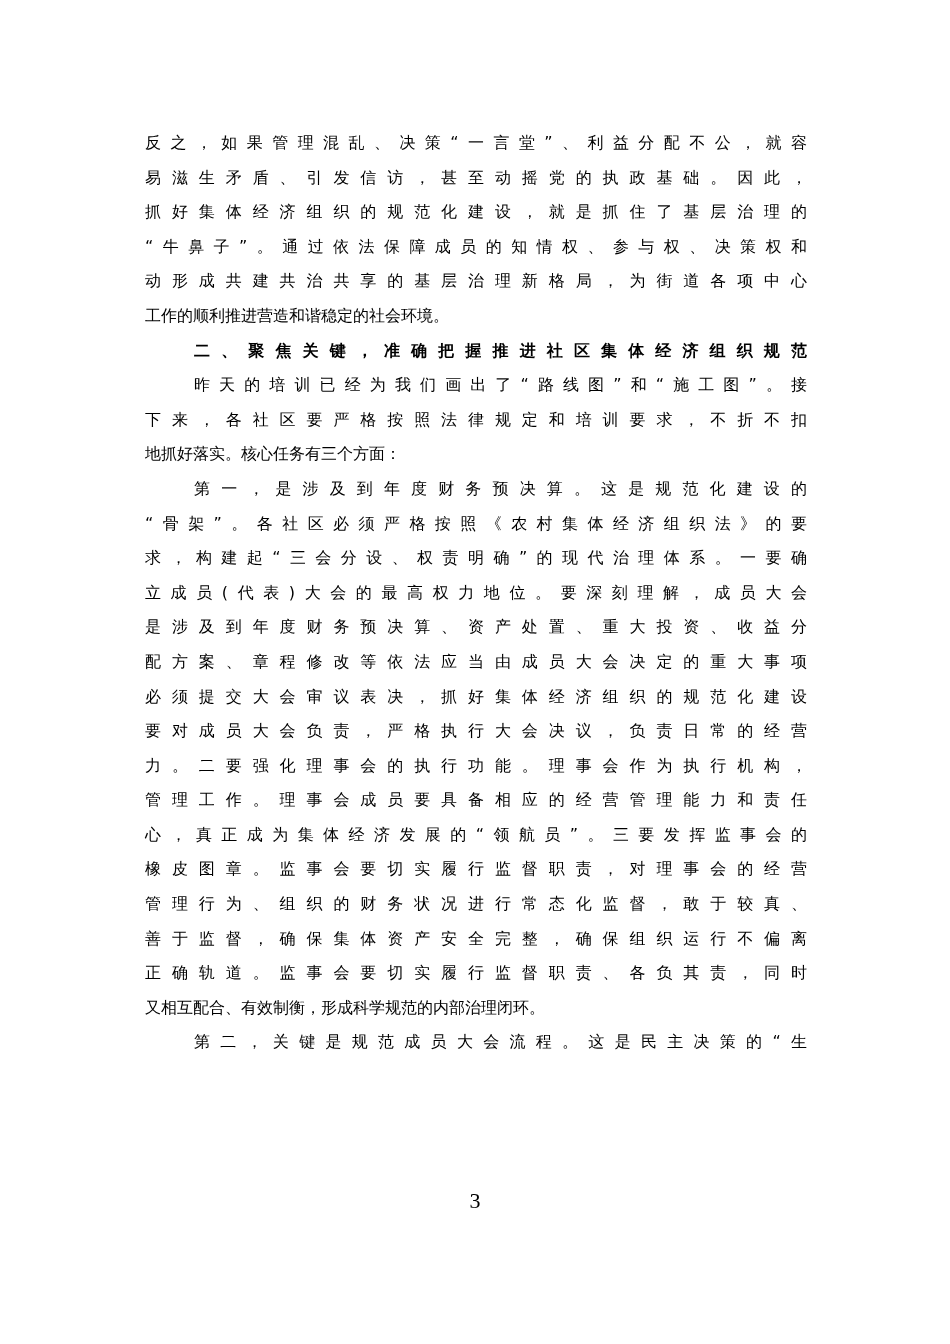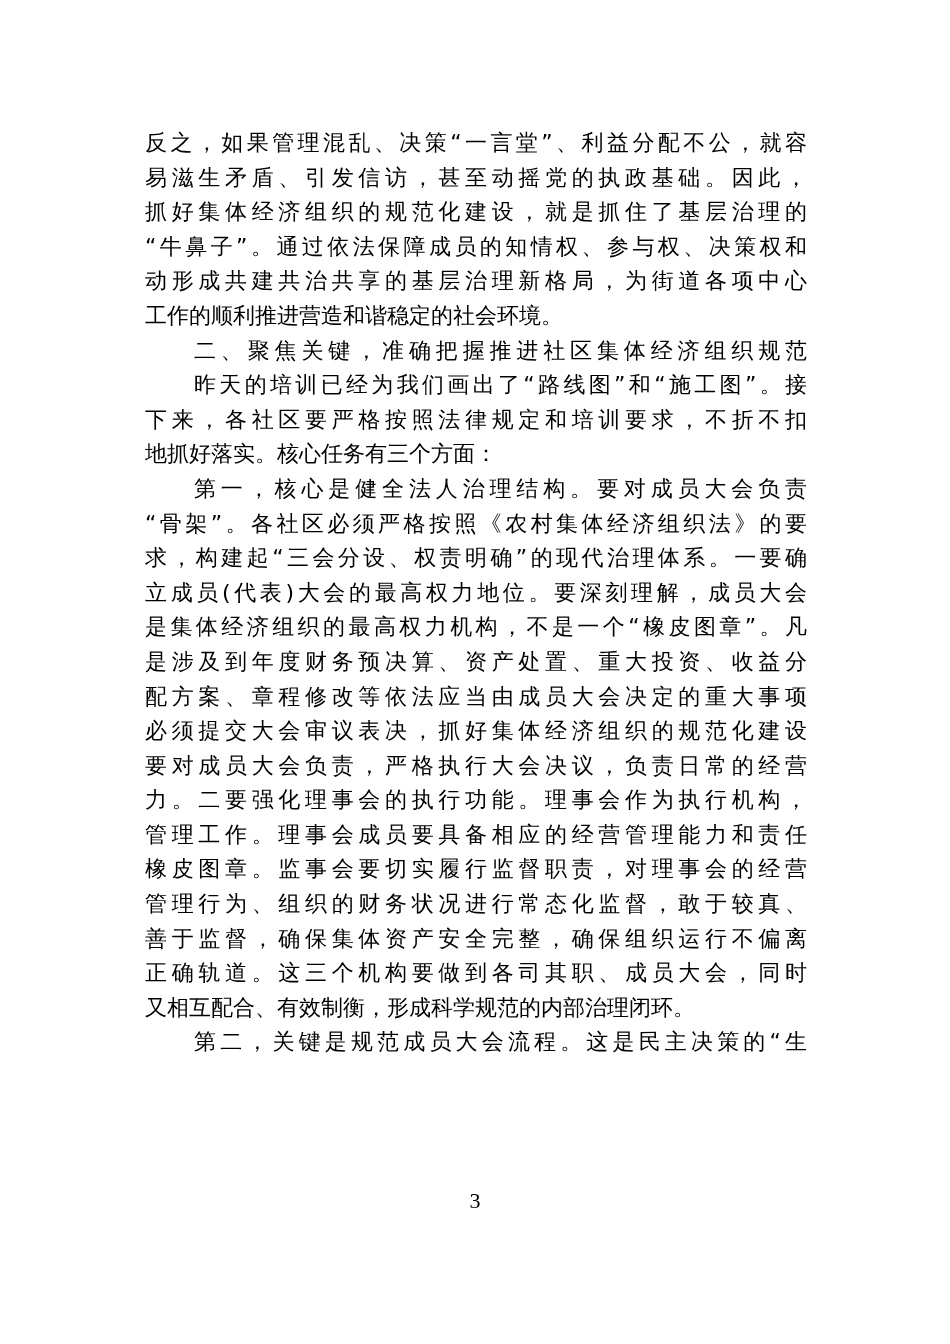--- a/index.html
+++ b/index.html
@@ -1,61 +1,61 @@
 <!DOCTYPE html>
 <html><head>
   <meta charset="utf-8">
   <style>
     html, body { margin: 0; padding: 0; background: #ffffff; }
     body { width: 950px; height: 1344px; position: relative; overflow: hidden; }
     .page { position: absolute; left: 0; top: 0; width: 950px; height: 1344px; background: #ffffff; }
     .body-text {
       position: absolute; left: 145px; top: 126px; width: 662px;
-      font-family: "DejaVu Sans", sans-serif; font-size: 22px; color: #000;
+      font-family: "DejaVu Sans", sans-serif; font-size: 16px; color: #000;
     }
     .line {
       height: 34.6px; line-height: 34.6px; white-space: nowrap;
       text-align: justify; text-align-last: justify;
       display: block;
     }
     .line.last { text-align-last: left; }
     .line.indent { padding-left: 49px; }
-    .line.heading { font-weight: normal; }
+    .line.heading { font-weight: bold; }
     .page-number {
       position: absolute; left: 0; width: 950px; top: 1188px; text-align: center;
       font-family: "Liberation Serif", serif; font-size: 22px; color: #000;
     }
   </style>
 </head>
 <body>
 
 <div class="page">
   <div class="body-text" id="body-text">
       <div class="line">反之，如果管理混乱、决策“一言堂”、利益分配不公，就容</div>
       <div class="line">易滋生矛盾、引发信访，甚至动摇党的执政基础。因此，</div>
       <div class="line">抓好集体经济组织的规范化建设，就是抓住了基层治理的</div>
       <div class="line">“牛鼻子”。通过依法保障成员的知情权、参与权、决策权和</div>
       <div class="line">动形成共建共治共享的基层治理新格局，为街道各项中心</div>
       <div class="line last">工作的顺利推进营造和谐稳定的社会环境。</div>
       <div class="line indent heading">二、聚焦关键，准确把握推进社区集体经济组织规范</div>
       <div class="line indent">昨天的培训已经为我们画出了“路线图”和“施工图”。接</div>
       <div class="line">下来，各社区要严格按照法律规定和培训要求，不折不扣</div>
       <div class="line last">地抓好落实。核心任务有三个方面：</div>
-      <div class="line indent">第一，核心是健全法人治理结构。要对成员大会负责</div>
+      <div class="line indent">第一，是涉及到年度财务预决算。这是规范化建设的</div>
       <div class="line">“骨架”。各社区必须严格按照《农村集体经济组织法》的要</div>
       <div class="line">求，构建起“三会分设、权责明确”的现代治理体系。一要确</div>
       <div class="line">立成员(代表)大会的最高权力地位。要深刻理解，成员大会</div>
-      <div class="line">是集体经济组织的最高权力机构，不是一个“橡皮图章”。凡</div>
       <div class="line">是涉及到年度财务预决算、资产处置、重大投资、收益分</div>
       <div class="line">配方案、章程修改等依法应当由成员大会决定的重大事项</div>
       <div class="line">必须提交大会审议表决，抓好集体经济组织的规范化建设</div>
       <div class="line">要对成员大会负责，严格执行大会决议，负责日常的经营</div>
       <div class="line">力。二要强化理事会的执行功能。理事会作为执行机构，</div>
       <div class="line">管理工作。理事会成员要具备相应的经营管理能力和责任</div>
+      <div class="line">心，真正成为集体经济发展的“领航员”。三要发挥监事会的</div>
       <div class="line">橡皮图章。监事会要切实履行监督职责，对理事会的经营</div>
       <div class="line">管理行为、组织的财务状况进行常态化监督，敢于较真、</div>
       <div class="line">善于监督，确保集体资产安全完整，确保组织运行不偏离</div>
-      <div class="line">正确轨道。这三个机构要做到各司其职、成员大会，同时</div>
+      <div class="line">正确轨道。监事会要切实履行监督职责、各负其责，同时</div>
       <div class="line last">又相互配合、有效制衡，形成科学规范的内部治理闭环。</div>
       <div class="line indent">第二，关键是规范成员大会流程。这是民主决策的“生</div>
     </div>
   <div class="page-number">3</div>
 </div>
 
 </body></html>

